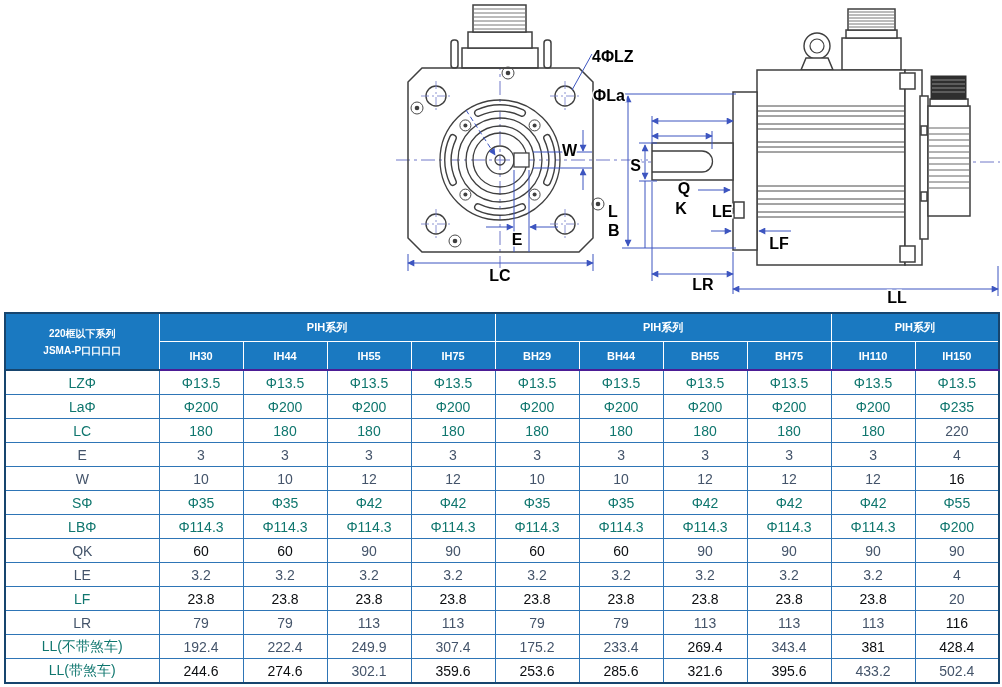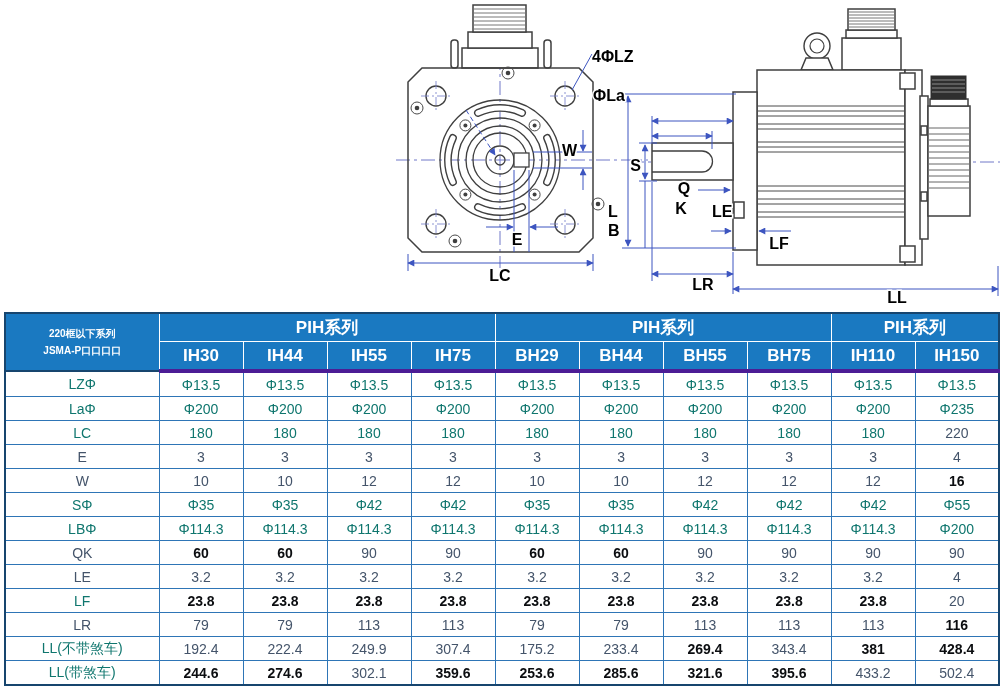--- a/index.html
+++ b/index.html
@@ -1,27 +1,27 @@
 <!DOCTYPE html>
 <html><head>
 <meta charset="utf-8">
 <style>
   html,body{margin:0;padding:0;background:#fff;}
   body{width:1002px;height:687px;position:relative;font-family:"Liberation Sans","DejaVu Sans",sans-serif;overflow:hidden;}
   .drawing{position:absolute;top:0;left:0;}
   .tablewrap{position:absolute;top:312px;left:4px;}
   table{border-collapse:collapse;table-layout:fixed;width:994px;border:2px solid #17456e;}
   th,td{padding:0;margin:0;text-align:center;vertical-align:middle;white-space:nowrap;overflow:hidden;}
-  thead th{background:#1a79c1;color:#fff;border:1px solid #ffffff;font-size:17px;font-weight:bold;height:27px;}
-  thead tr.cols th{border-bottom:4px solid #4c1d95;}
+  thead th{background:#1a79c1;color:#fff;border:1px solid #ffffff;font-size:11px;font-weight:bold;height:27px;}
+  thead tr.cols th{border-bottom:2px solid #4c1d95;}
   th.corner{border-bottom:2px solid #17456e;line-height:17px;font-size:10px;}
   tbody td{border:1px solid #2e75b6;height:23px;font-size:14px;background:#fff;}
   td.c-d{color:#0f766e;}
   td.c-l{color:#44546a;}
-  td.c-b{color:#0b0d10;font-weight:bold;}
+  td.c-b{color:#0b0d10;font-weight:normal;}
   .dim{font:bold 16px "Liberation Sans","DejaVu Sans",sans-serif;fill:#000;paint-order:stroke;stroke:#fff;stroke-width:3px;}
   .outl{fill:#fff;stroke:#3f3f3f;stroke-width:1.5;}
   .thin{fill:none;stroke:#4a4a4a;stroke-width:1;}
   .dimln{stroke:#3d55c0;stroke-width:1;fill:none;}
   .cline{stroke:#7078c8;stroke-width:1;fill:none;stroke-dasharray:14 4 3 4;}
 </style>
 </head>
 <body>
 
 <svg class="drawing" width="1002" height="312" viewBox="0 0 1002 312">

